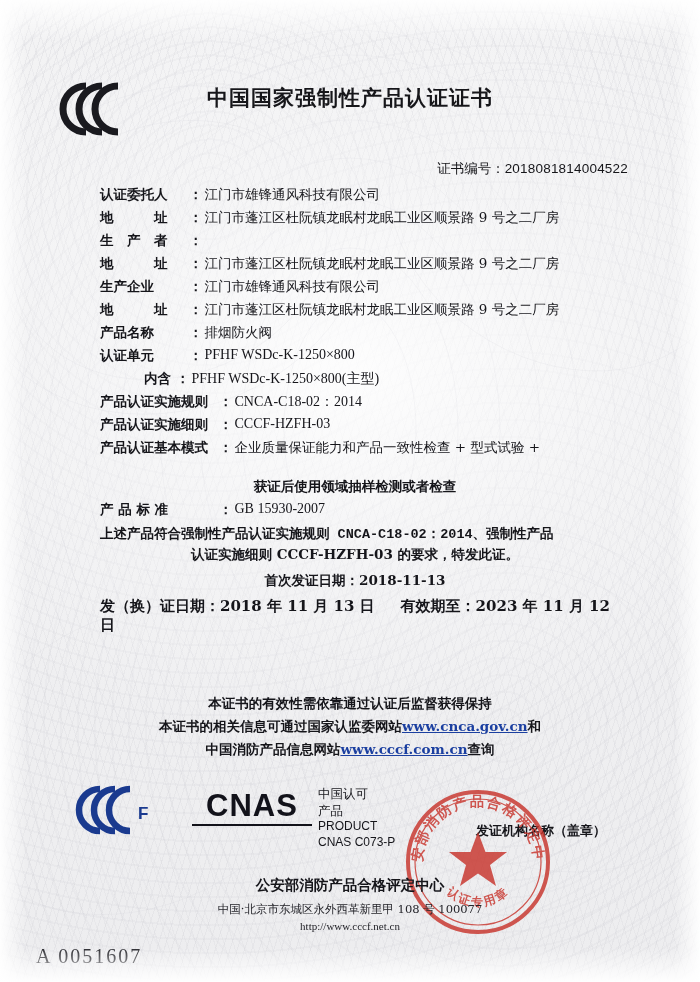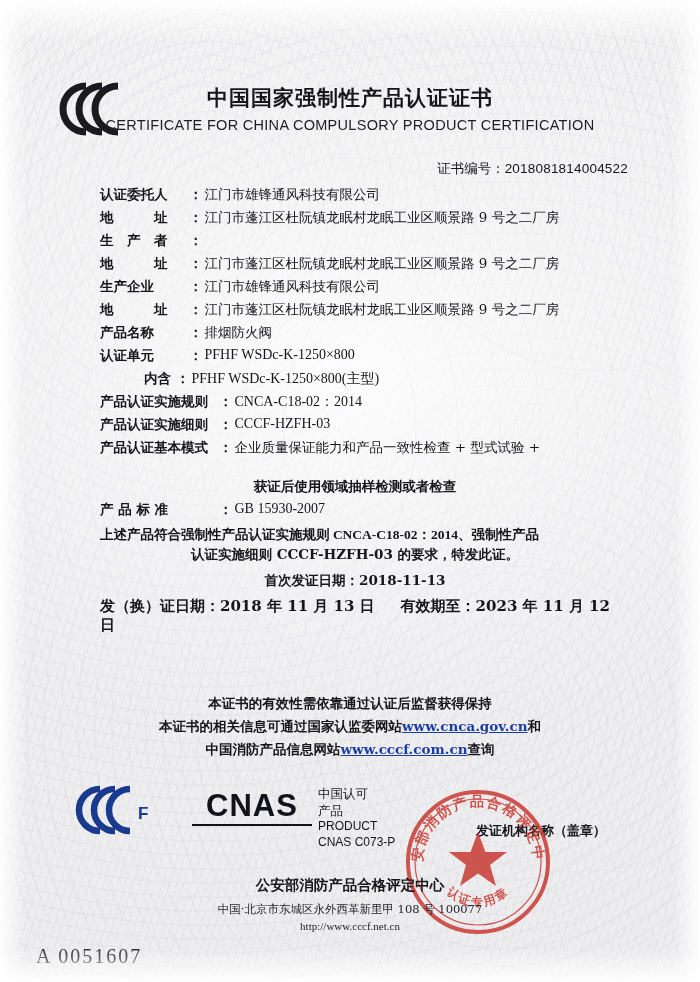--- a/index.html
+++ b/index.html
@@ -126,21 +126,21 @@
   .row.tight { margin-bottom: 21px; }
   .indent-line {
     font-family: "DejaVu Serif", serif;
     font-size: 13.5px;
     font-weight: 600;
     color: #15151a;
     margin-bottom: 5px;
     text-align: center;
   }
   .para {
-    font-family: Liberation Serif, serif;
+    font-family: Liberation Mono, monospace;
     font-size: 13.5px;
     font-weight: 600;
     color: #15151a;
     line-height: 1.55;
     margin-top: 6px;
   }
   .centered {
     text-align: center;
     font-family: "DejaVu Serif", serif;
     font-size: 13.5px;
@@ -323,21 +323,20 @@
     <svg viewBox="0 0 78 62" width="78" height="62">
       <g fill="none" stroke="#1a1a1f" stroke-width="7">
         <path d="M34 8 A23 23 0 1 0 34 54"></path>
         <path d="M50 8 A23 23 0 1 0 50 54"></path>
         <path d="M66 8 A23 23 0 1 0 66 54"></path>
       </g>
     </svg>
   </div>
 
   <div class="title-cn">中国国家强制性产品认证证书</div>
-  <div class="title-en">CERTIFICATE FOR CHINA COMPULSORY PRODUCT CERTIFICATION</div>
 
   <div class="cert-no">
     <span>证书编号：</span><span class="num">2018081814004522</span>
   </div>
 
   <div class="body">
 
     <div class="row">
       <span class="label">认证委托人</span>
       <span class="colon">：</span>

